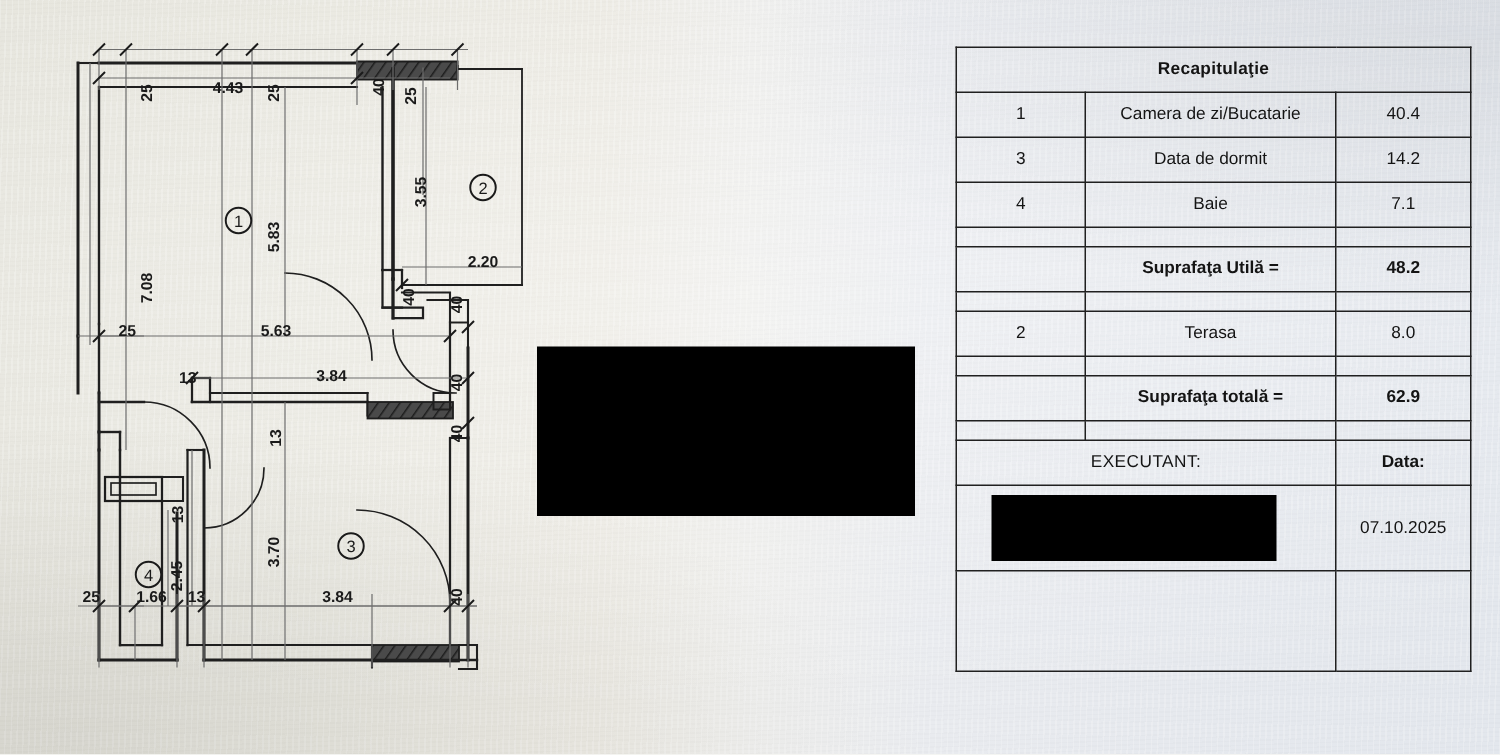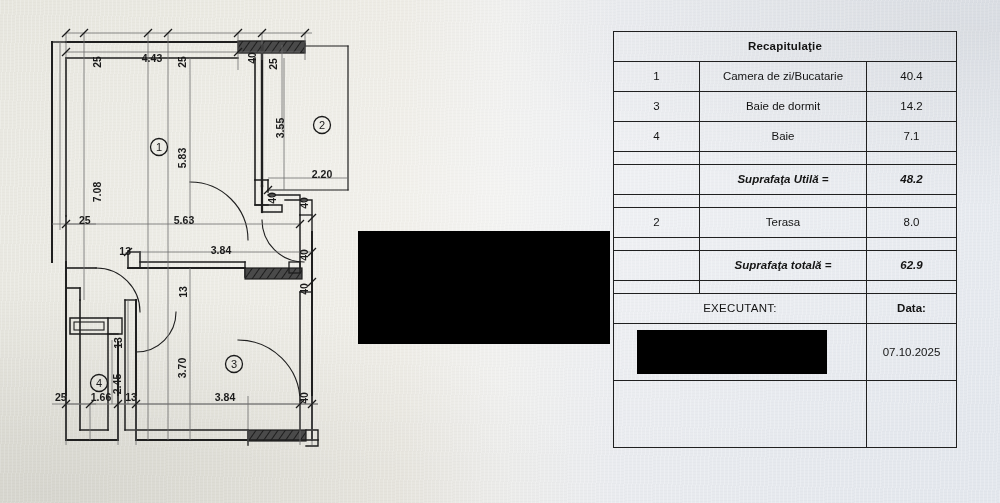--- a/index.html
+++ b/index.html
@@ -51,21 +51,21 @@
   #floorplan {
     position: absolute;
     left: 0; top: 0;
     width: 620px; height: 503px;
   }
   #floorplan svg { display: block; }
 
   
   #recap-table-wrap {
     position: absolute;
-    left: 613px;
+    left: 637px;
     top: 31px;
     width: 343px;
     height: 417px;
   }
   table.recap {
     width: 100%;
     height: 100%;
     border-collapse: collapse;
     table-layout: fixed;
     color: #141414;
@@ -83,21 +83,21 @@
   .c-num   { width: 86px; }
   .c-name  { width: 167px; }
   .c-area  { width: 90px; }
 
   .title-cell {
     font-size: 14px;
     font-weight: bold;
     letter-spacing: .2px;
   }
   .head-cell { font-size: 12px; }
-  .b { font-weight: bold; font-style: italic; }
+  .b { font-weight: bold; }
   .r { text-align: right; padding-right: 6px; }
   .blank-row td { height: 12px; }
   .exec-label { font-weight: normal; font-size: 12.5px; letter-spacing: .3px; }
   .date-label { font-weight: bold; font-size: 12.5px; }
   .sign-cell { height: 56px; }
   .empty-bottom { height: 66px; }
   .date-val { font-size: 12px; margin-left: 17px; }
 
   
   .redaction {
@@ -354,21 +354,21 @@
           <td colspan="3" class="title-cell">Recapitulaţie</td>
         </tr>
 
         <tr>
           <td>1</td>
           <td>Camera de zi/Bucatarie</td>
           <td>40.4</td>
         </tr>
         <tr>
           <td>3</td>
-          <td>Baie de dormit</td>
+          <td>Data de dormit</td>
           <td>14.2</td>
         </tr>
         <tr>
           <td>4</td>
           <td>Baie</td>
           <td>7.1</td>
         </tr>
 
         <tr class="blank-row">
           <td></td>

